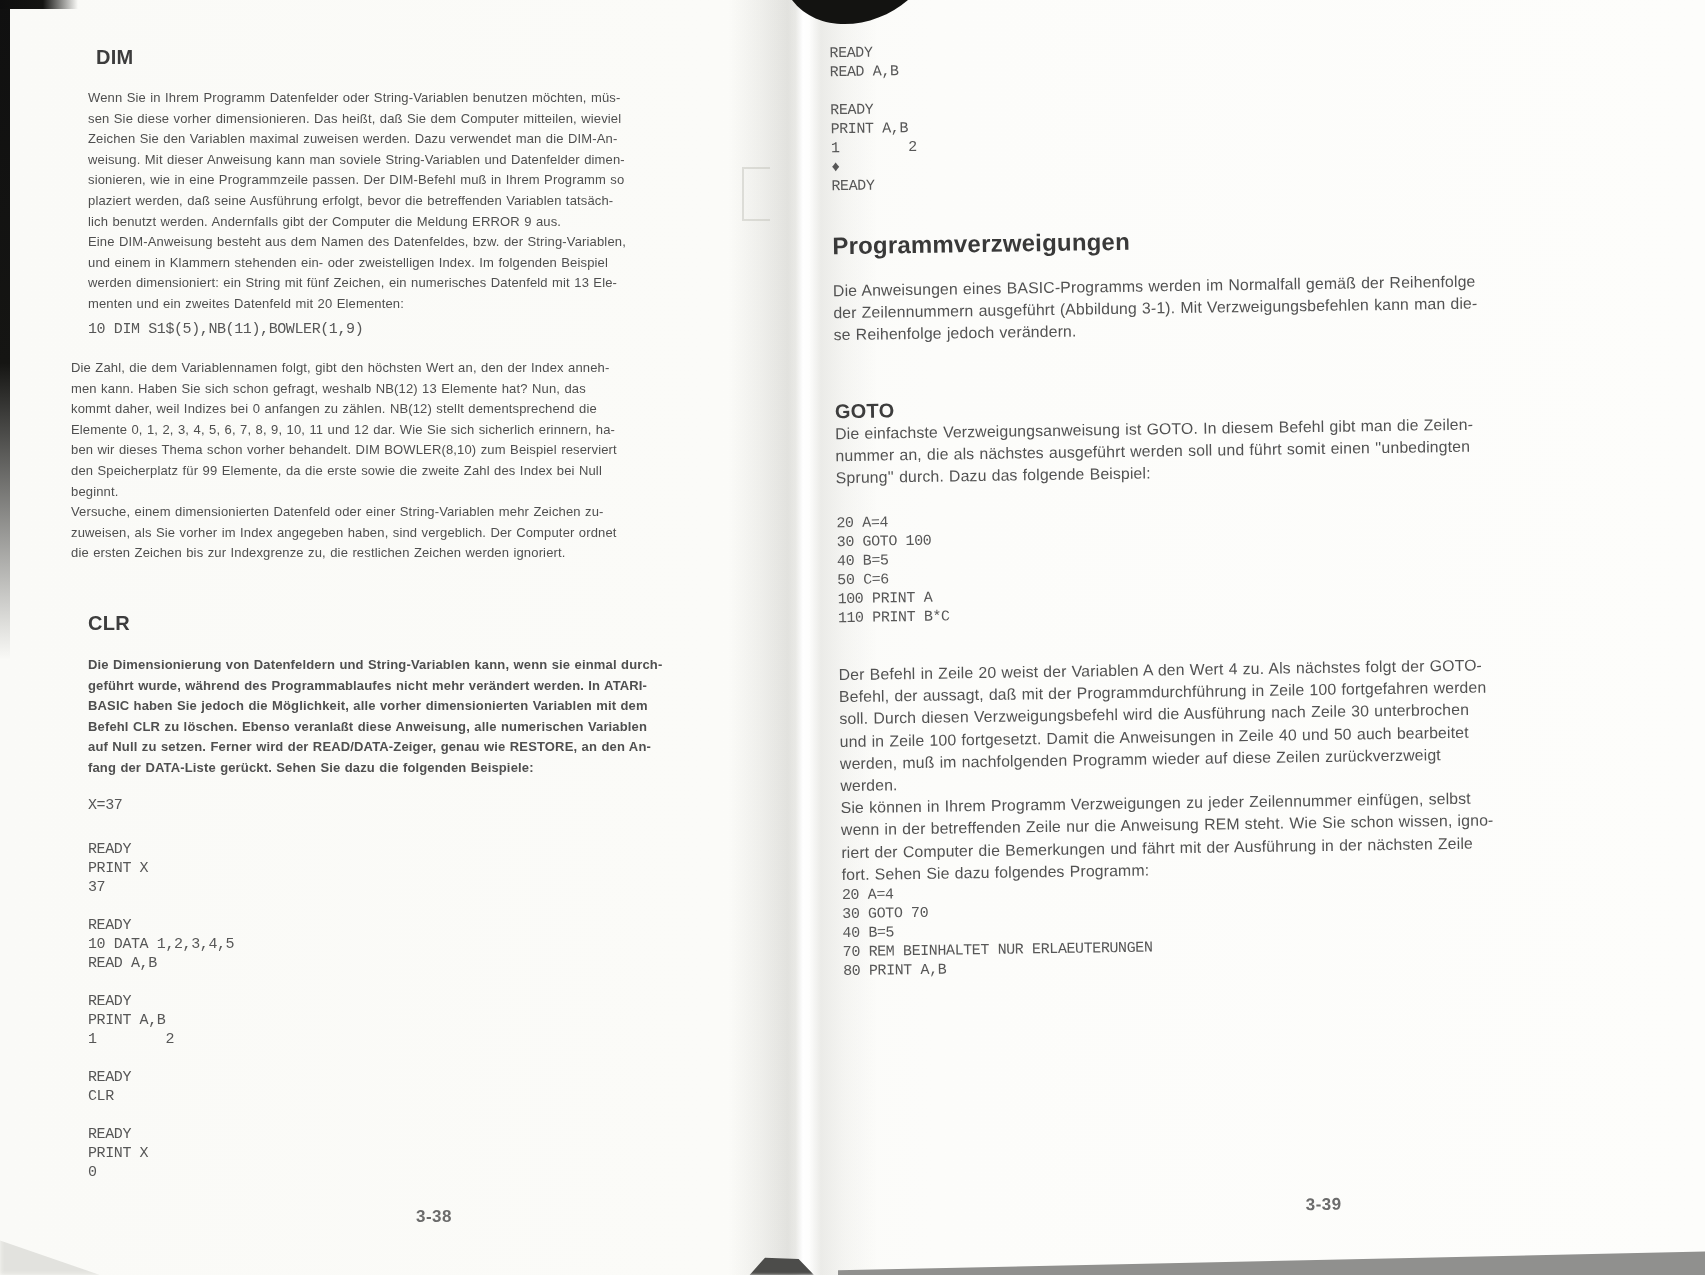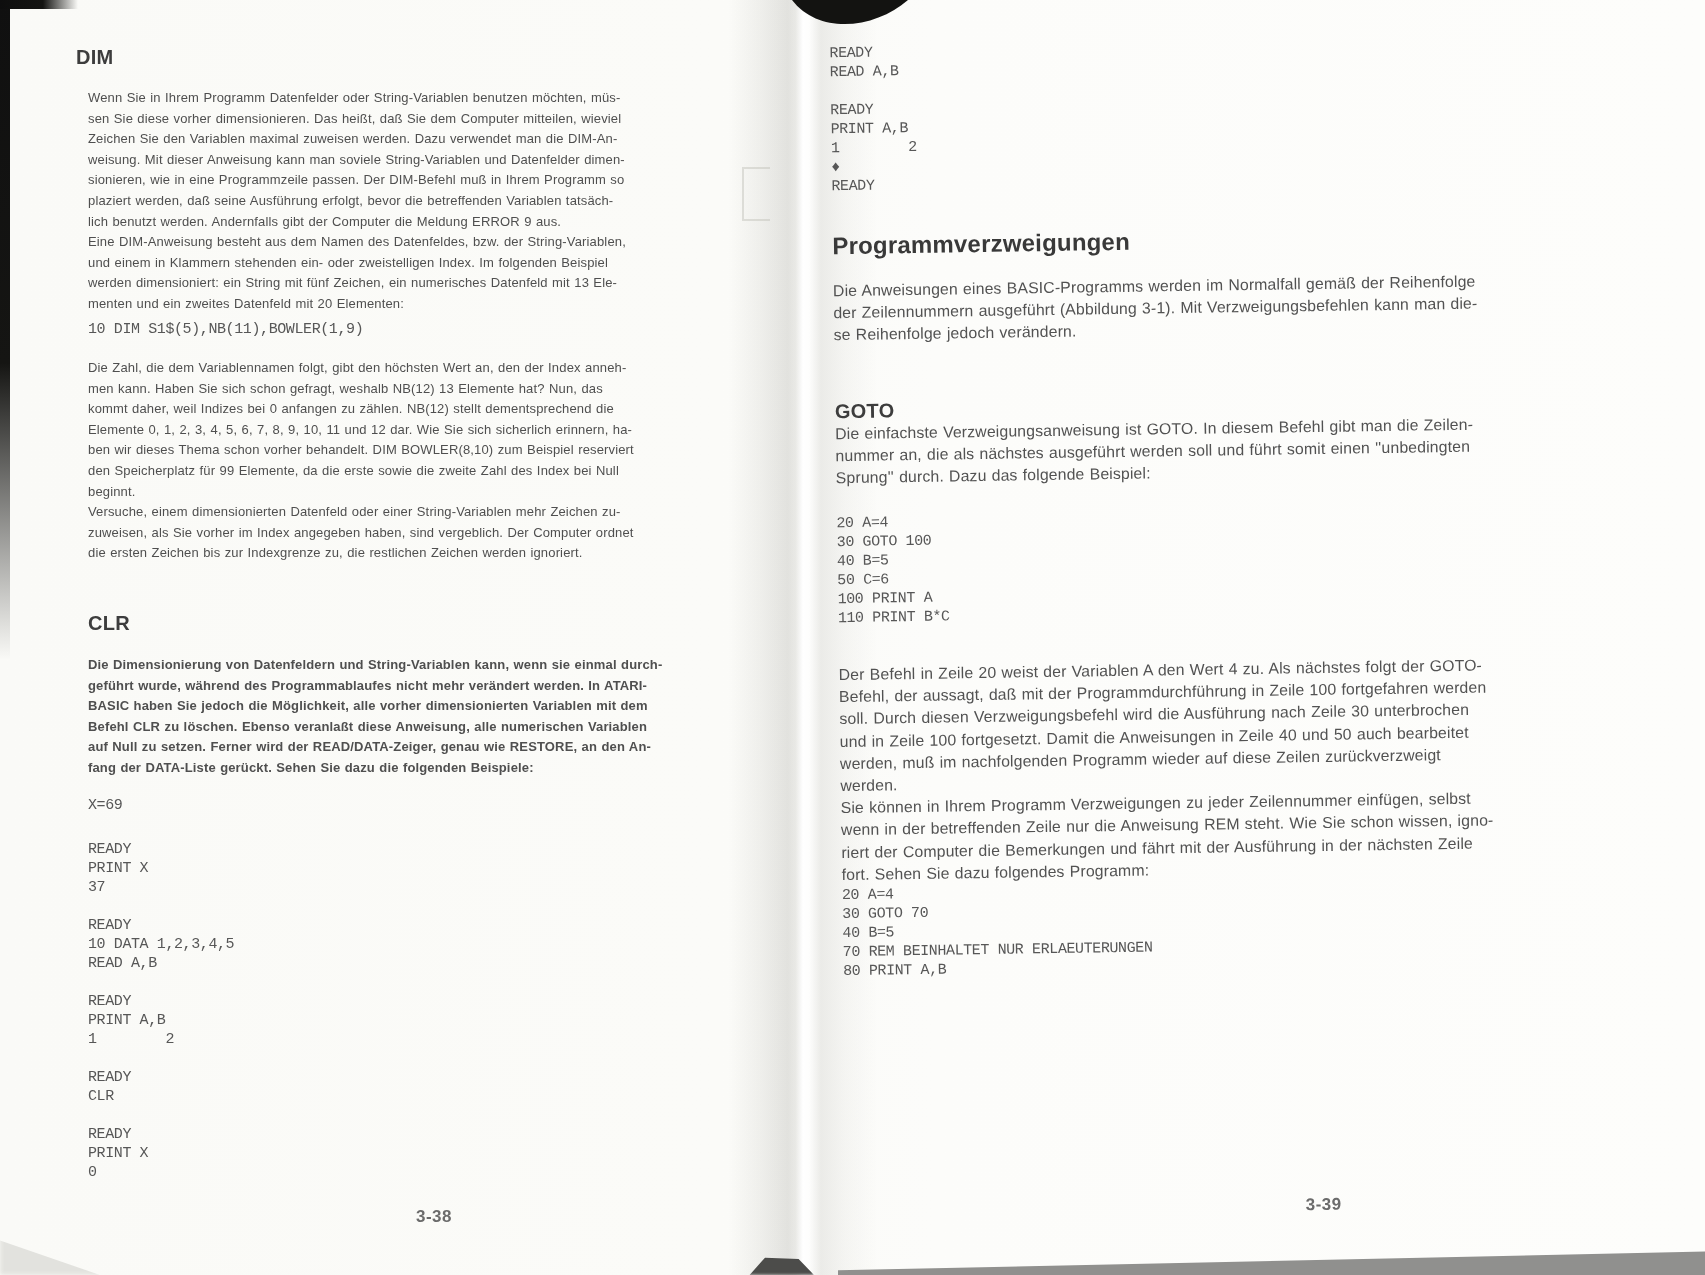--- a/index.html
+++ b/index.html
@@ -102,57 +102,57 @@
   </svg>
   <div class="abs edge-left"></div>
   <div class="abs edge-topleft"></div>
   <div class="abs bottom-right-edge"></div>
   <div class="abs bottom-gutter-shadow"></div>
   <div class="abs bottom-left-curl"></div>
   <div class="abs ghost-box"></div>
 
   <div id="left-flat">
 
-    <div class="abs h-section" style="left:76px;top:46px;">DIM</div>
+    <div class="abs h-section" style="left:96px;top:46px;">DIM</div>
 
     <div class="abs body" style="left:88px;top:88px;">Wenn Sie in Ihrem Programm Datenfelder oder String-Variablen benutzen möchten, müs-
 sen Sie diese vorher dimensionieren. Das heißt, daß Sie dem Computer mitteilen, wieviel
 Zeichen Sie den Variablen maximal zuweisen werden. Dazu verwendet man die DIM-An-
 weisung. Mit dieser Anweisung kann man soviele String-Variablen und Datenfelder dimen-
 sionieren, wie in eine Programmzeile passen. Der DIM-Befehl muß in Ihrem Programm so
 plaziert werden, daß seine Ausführung erfolgt, bevor die betreffenden Variablen tatsäch-
 lich benutzt werden. Andernfalls gibt der Computer die Meldung ERROR 9 aus.
 Eine DIM-Anweisung besteht aus dem Namen des Datenfeldes, bzw. der String-Variablen,
 und einem in Klammern stehenden ein- oder zweistelligen Index. Im folgenden Beispiel
 werden dimensioniert: ein String mit fünf Zeichen, ein numerisches Datenfeld mit 13 Ele-
 menten und ein zweites Datenfeld mit 20 Elementen:</div>
 
     <div class="abs code" style="left:88px;top:320px;">10 DIM S1$(5),NB(11),BOWLER(1,9)</div>
 
-    <div class="abs body" style="left:88px;top:358px;">Die Zahl, die dem Variablennamen folgt, gibt den höchsten Wert an, den der Index anneh-
+    <div class="abs body" style="left:71px;top:358px;">Die Zahl, die dem Variablennamen folgt, gibt den höchsten Wert an, den der Index anneh-
 men kann. Haben Sie sich schon gefragt, weshalb NB(12) 13 Elemente hat? Nun, das
 kommt daher, weil Indizes bei 0 anfangen zu zählen. NB(12) stellt dementsprechend die
 Elemente 0, 1, 2, 3, 4, 5, 6, 7, 8, 9, 10, 11 und 12 dar. Wie Sie sich sicherlich erinnern, ha-
 ben wir dieses Thema schon vorher behandelt. DIM BOWLER(8,10) zum Beispiel reserviert
 den Speicherplatz für 99 Elemente, da die erste sowie die zweite Zahl des Index bei Null
 beginnt.
 Versuche, einem dimensionierten Datenfeld oder einer String-Variablen mehr Zeichen zu-
 zuweisen, als Sie vorher im Index angegeben haben, sind vergeblich. Der Computer ordnet
 die ersten Zeichen bis zur Indexgrenze zu, die restlichen Zeichen werden ignoriert.</div>
 
     <div class="abs h-section" style="left:88px;top:612px;">CLR</div>
 
     <div class="abs body" style="left:88px;top:655px;font-weight:bold;">Die Dimensionierung von Datenfeldern und String-Variablen kann, wenn sie einmal durch-
 geführt wurde, während des Programmablaufes nicht mehr verändert werden. In ATARI-
 BASIC haben Sie jedoch die Möglichkeit, alle vorher dimensionierten Variablen mit dem
 Befehl CLR zu löschen. Ebenso veranlaßt diese Anweisung, alle numerischen Variablen
 auf Null zu setzen. Ferner wird der READ/DATA-Zeiger, genau wie RESTORE, an den An-
 fang der DATA-Liste gerückt. Sehen Sie dazu die folgenden Beispiele:</div>
 
-    <div class="abs code" style="left:88px;top:796px;">X=69</div>
+    <div class="abs code" style="left:88px;top:796px;">X=37</div>
 
     <div class="abs code" style="left:88px;top:840px;">READY
 PRINT X
 37
 
 READY
 10 DATA 1,2,3,4,5
 READ A,B
 
 READY

